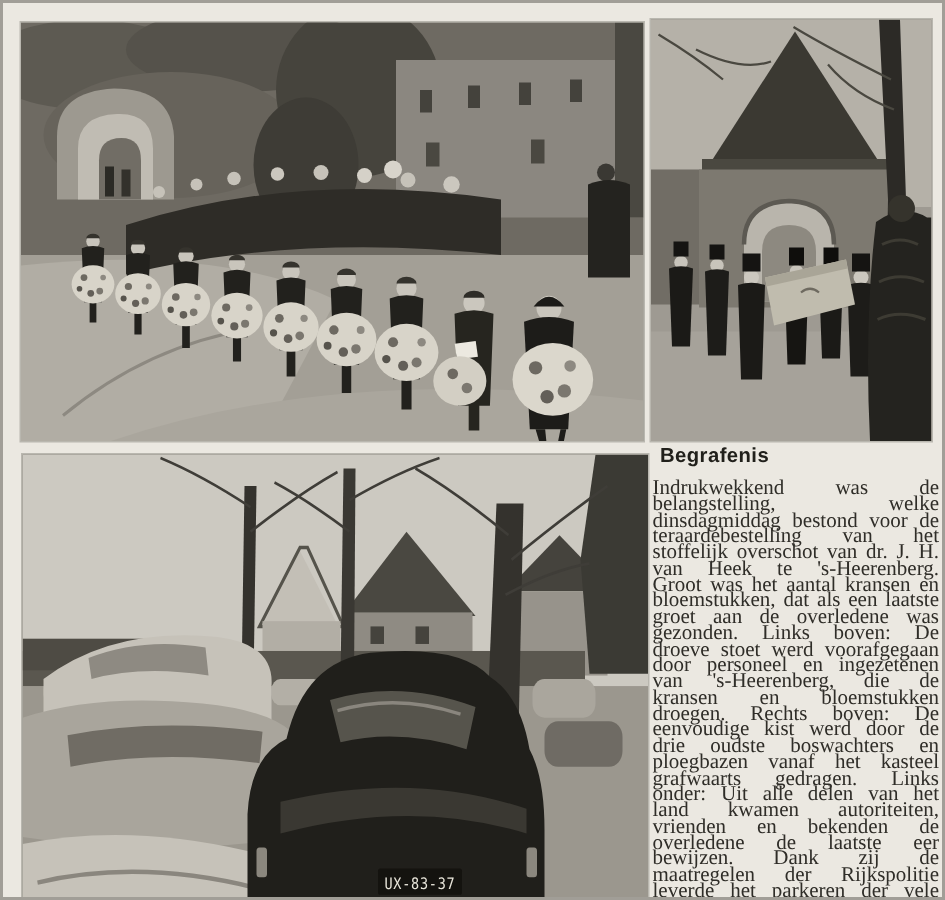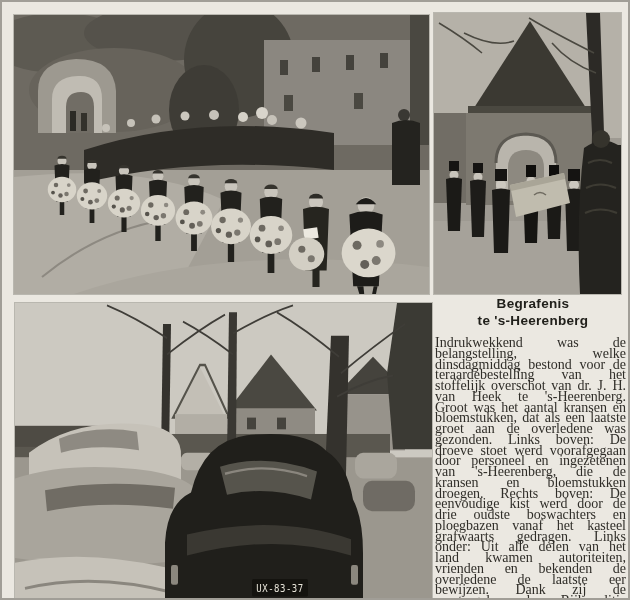--- a/index.html
+++ b/index.html
@@ -27,21 +27,21 @@
     overflow:hidden;
   }
   .headline{
     margin:0 0 9px 5px;
     font-family:"Liberation Sans",sans-serif;
     font-weight:700;
     font-size:13.5px;line-height:17px;
     letter-spacing:.3px;
     color:#21201b;
   }
-  .headline span{display:block;text-align:center;}
+  .headline span{display:block;}
   .body-text{
     margin:0;
     font-family:"Liberation Serif",serif;
     font-size:14px;line-height:10.75px;
     text-align:justify;
     color:#2f2d28;
     word-spacing:1px;
   }
   .plate-text{
     font-family:"DejaVu Sans Mono",monospace;
@@ -272,18 +272,17 @@
         <rect x="148" y="264" width="204" height="4" rx="2" fill="#7b776f"></rect>
         <circle cx="210" cy="260" r="4" fill="#e2dfd6"></circle>
         <circle cx="290" cy="260" r="4" fill="#e2dfd6"></circle>
       </g>
     </svg>
   </figure>
 
   <section class="article">
     <h1 class="headline">
       <span>Begrafenis</span>
-      <span>te 's-Heerenberg</span>
     </h1>
     <p class="body-text" lang="nl">Indrukwekkend was de belangstelling, welke dinsdagmiddag bestond voor de teraardebestelling van het stoffelijk overschot van dr. J. H. van Heek te 's-Heerenberg. Groot was het aantal kransen en bloemstukken, dat als een laatste groet aan de overledene was gezonden. Links boven: De droeve stoet werd voorafgegaan door personeel en ingezetenen van 's-Heerenberg, die de kransen en bloemstukken droegen. Rechts boven: De eenvoudige kist werd door de drie oudste boswachters en ploegbazen vanaf het kasteel grafwaarts gedragen. Links onder: Uit alle delen van het land kwamen autoriteiten, vrienden en bekenden de overledene de laatste eer bewijzen. Dank zij de maatregelen der Rijkspolitie leverde het parkeren der vele auto's geen moeilijkheden op. Het parkeren aan de Slotlaan</p>
   </section>
 
 </div>
 
 </body></html>

